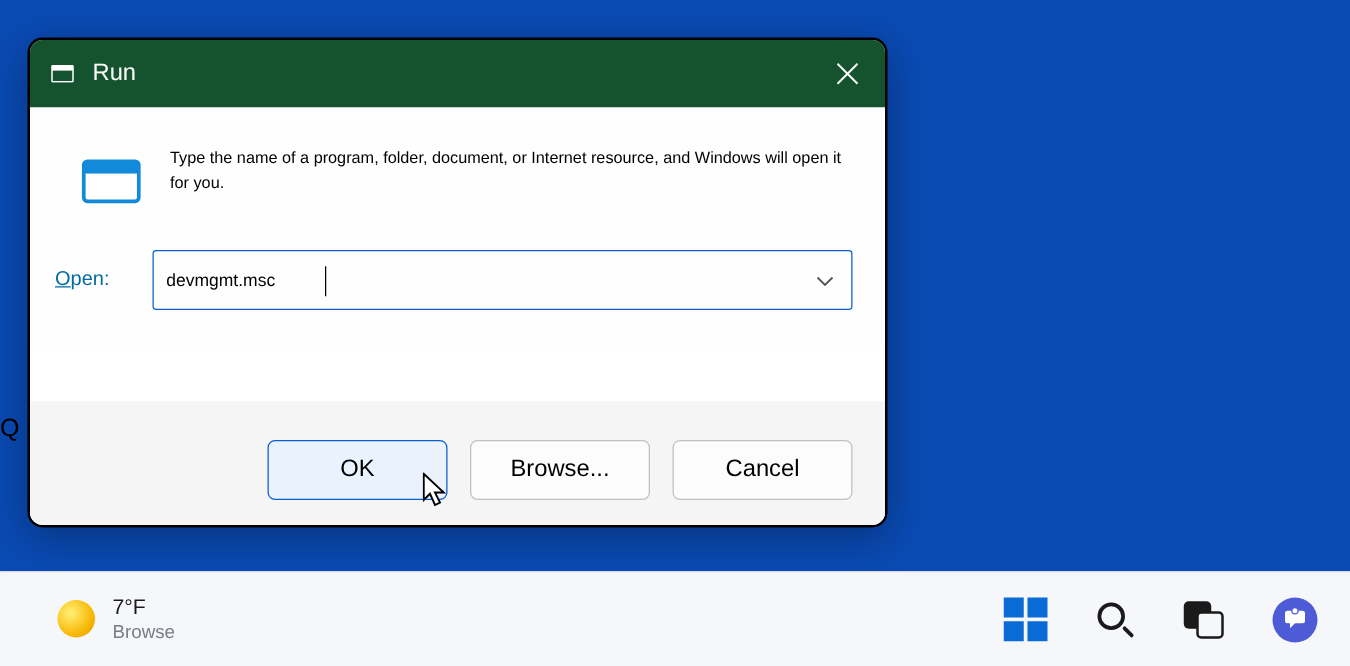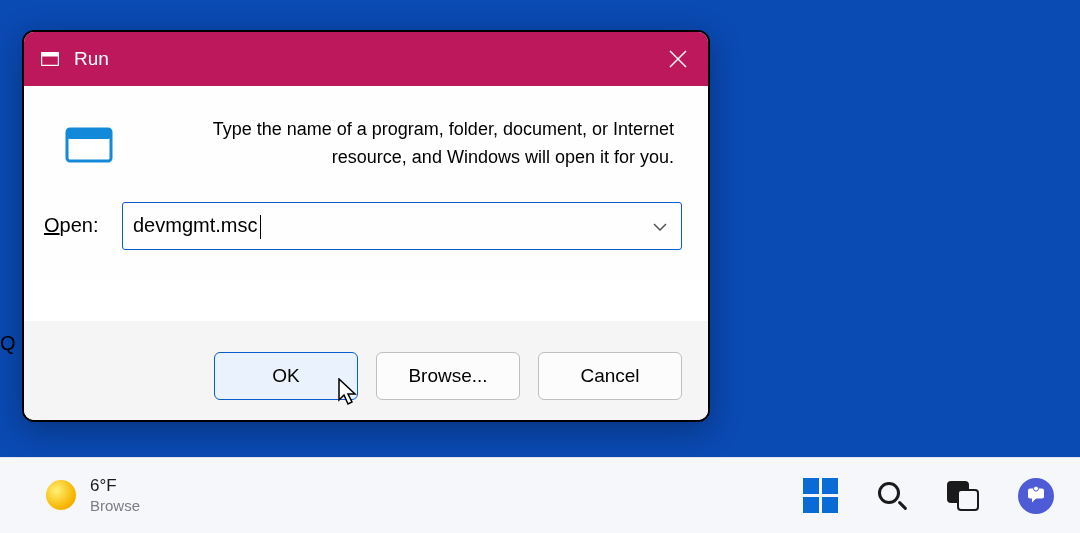--- a/index.html
+++ b/index.html
@@ -22,21 +22,21 @@
       background: #fff;
       border-radius: 12px;
       box-shadow: 0 8px 32px rgba(0,0,0,0.3);
       overflow: hidden;
       border: 2px solid #000;
       display: flex;
       flex-direction: column;
     }
     .titlebar {
       height: 54px;
-      background: #be185d;
+      background: #14532d;
       display: flex;
       align-items: center;
       padding: 0 16px;
       color: #fff;
     }
     .titlebar-icon {
       width: 20px;
       height: 20px;
       margin-right: 14px;
       display: flex;
@@ -71,55 +71,54 @@
       flex-shrink: 0;
       width: 50px;
       height: 50px;
       display: flex;
       align-items: center;
       justify-content: center;
       margin-top: 4px;
       margin-left: 14px;
     }
     .instruction {
-      font-size: 18px;
+      font-size: 13px;
       color: #000;
       line-height: 1.55;
       padding-right: 8px;
-      text-align: right;
     }
     
     .open-row {
       background: #fefefe;
       padding: 0 26px 30px 20px;
       display: flex;
       align-items: center;
       gap: 16px;
     }
     .open-label {
-      font-size: 20px;
-      color: #000000;
+      font-size: 16px;
+      color: #0369a1;
       width: 62px;
     }
     .open-label .ul { text-decoration: underline; }
     .open-combo {
       flex: 1;
       height: 48px;
       border: 1px solid #085dd1;
       border-radius: 3px;
       display: flex;
       align-items: center;
       padding: 0 10px 0 10px;
       position: relative;
     }
     .open-combo input {
       flex: 1;
       border: none;
       outline: none;
-      font-size: 20px;
+      font-size: 14px;
       font-family: inherit;
       color: #000;
       background: transparent;
     }
     .combo-chevron {
       color: #555;
       font-size: 14px;
       padding: 0 4px;
     }
     .caret {
@@ -352,21 +351,21 @@
 <div class="cursor-arrow">
   <svg width="22" height="28" viewBox="0 0 22 28">
     <polygon points="1,1 1,22 6,17 10,26 14,24 10,16 17,16" fill="#fff" stroke="#000" stroke-width="1.5"></polygon>
   </svg>
 </div>
 
 <div class="taskbar">
   <div class="weather">
     <div class="weather-icon"></div>
     <div class="weather-text">
-      <div class="weather-temp">6°F</div>
+      <div class="weather-temp">7°F</div>
       <div class="weather-cond">Browse</div>
     </div>
   </div>
   <div class="taskbar-spacer"></div>
   <div class="taskbar-icons">
     <div class="taskbar-item">
       <div class="start-logo">
         <div></div>
           <div></div>
           <div></div>

